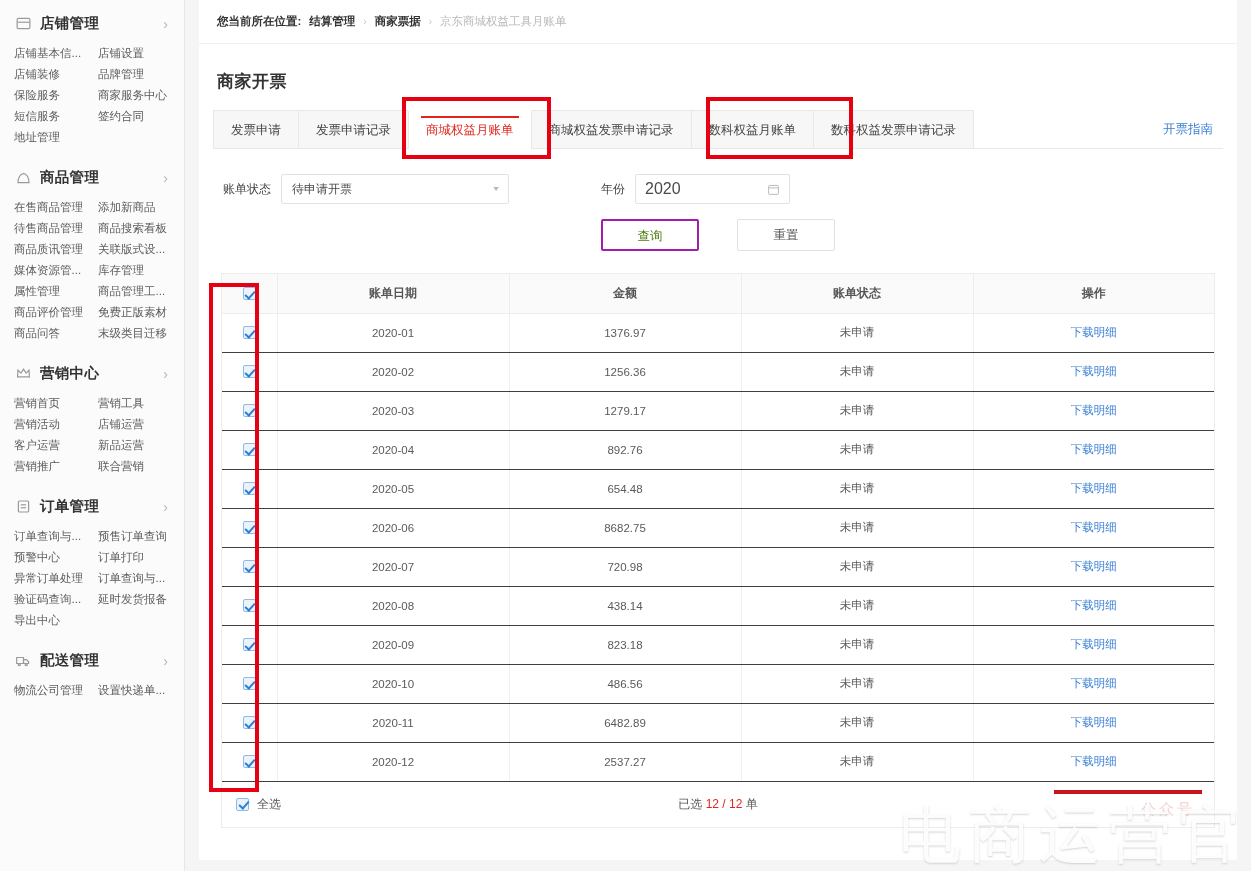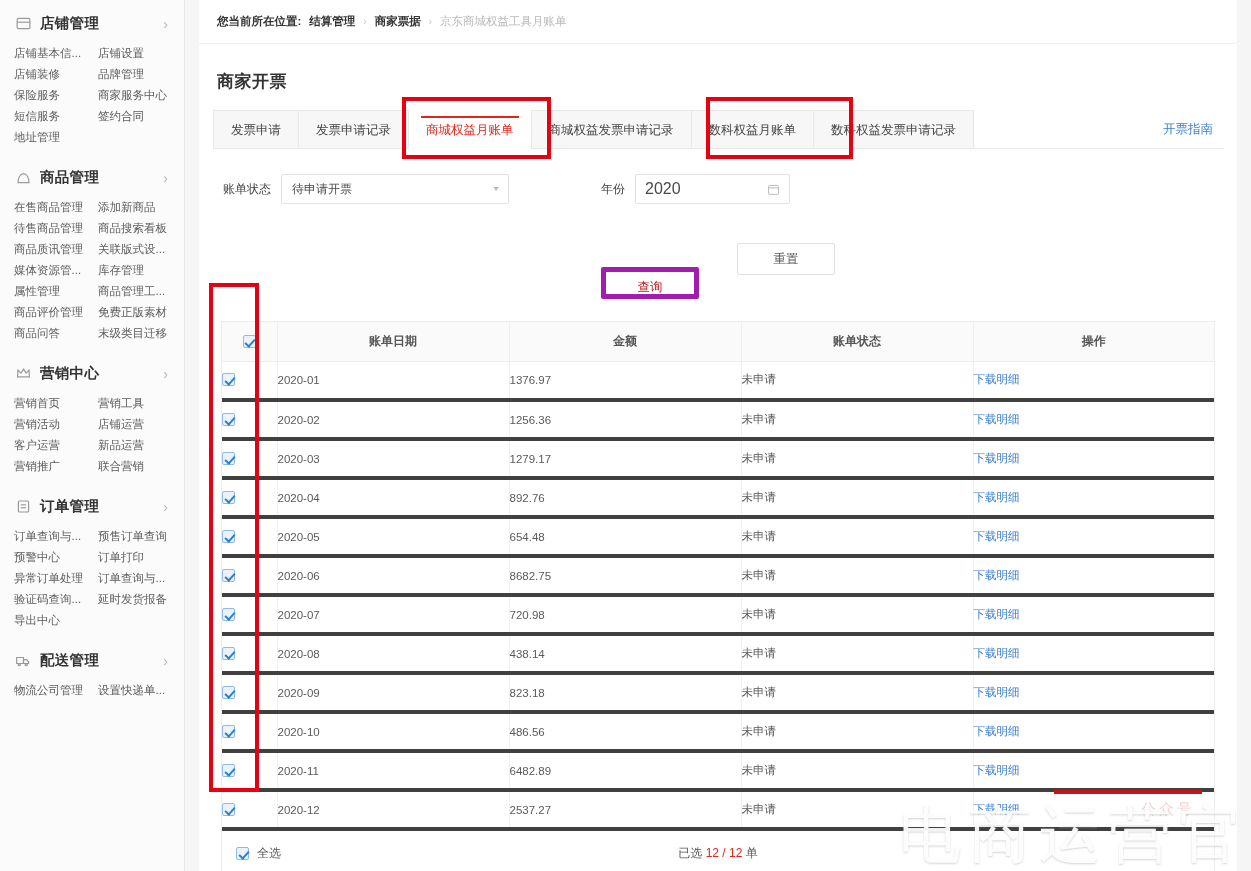--- a/index.html
+++ b/index.html
@@ -143,39 +143,39 @@
     cursor: pointer;
   }
   .cal-icon { color: #b9b9b9; display: inline-flex; }
 
   .btn-row { display: flex; justify-content: center; align-items: center; gap: 38px; padding-top: 10px; }
   .btn {
     min-width: 98px; height: 32px; line-height: 30px;
     text-align: center; font-size: 12.5px;
     border-radius: 2px; cursor: pointer; background: #fff;
   }
-  .btn-primary { color: #b91c1c; border: 5px solid #a21caf; margin-top: 48px; }
+  .btn-primary { color: #4d7c0f; border: 2px solid #a21caf; }
   .btn-default { color: #555; border: 1px solid #e0e0e0; }
 
   
   .table-wrap { margin: 22px 22px 0 22px; border: 1px solid #ededed; border-bottom: none; }
   table.grid { width: 100%; border-collapse: collapse; table-layout: fixed; }
   table.grid th {
     background: #fafafa; height: 39px;
     font-size: 12px; font-weight: bold; color: #555;
     border-bottom: 1px solid #ededed;
     border-right: 1px solid #ededed;
     text-align: center;
   }
   table.grid th:last-child, table.grid td:last-child { border-right: none; }
   table.grid td {
     height: 39px; font-size: 11.5px; color: #5a5a5a;
-    border-bottom: 4px solid #404040;
+    border-bottom: 1px solid #404040;
     border-right: 1px solid #f0f0f0;
-    text-align: left;
+    text-align: center;
   }
   .col-check { width: 55px; }
   .col-date  { width: 232px; }
   .col-amt   { width: 232px; }
   .col-state { width: 232px; }
   .link-dl { color: #3a7fd5; cursor: pointer; font-size: 11.5px; }
 
   .cbox {
     width: 13px; height: 13px; display: inline-block; vertical-align: middle;
     border: 1px solid #8fb9e8; border-radius: 2px;

